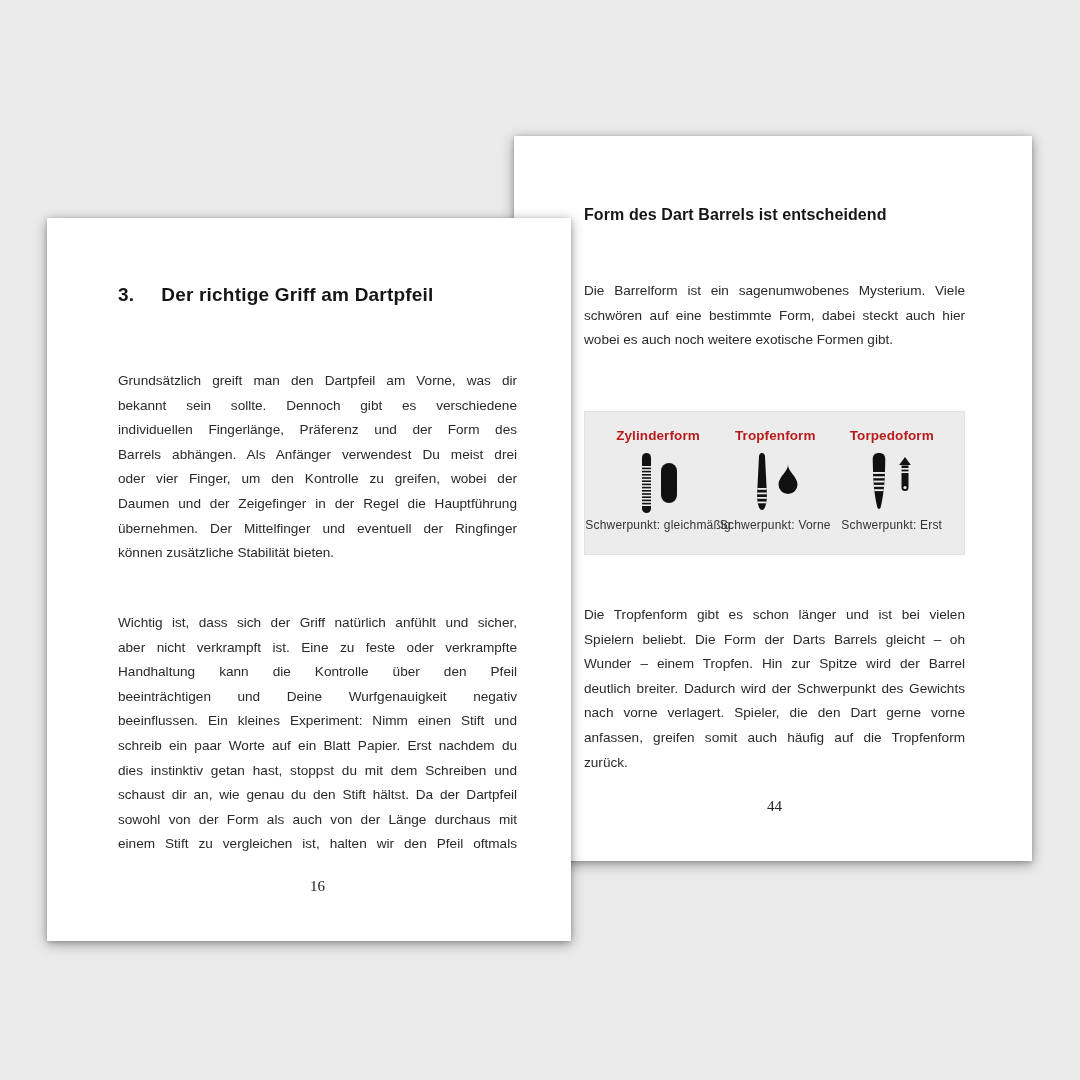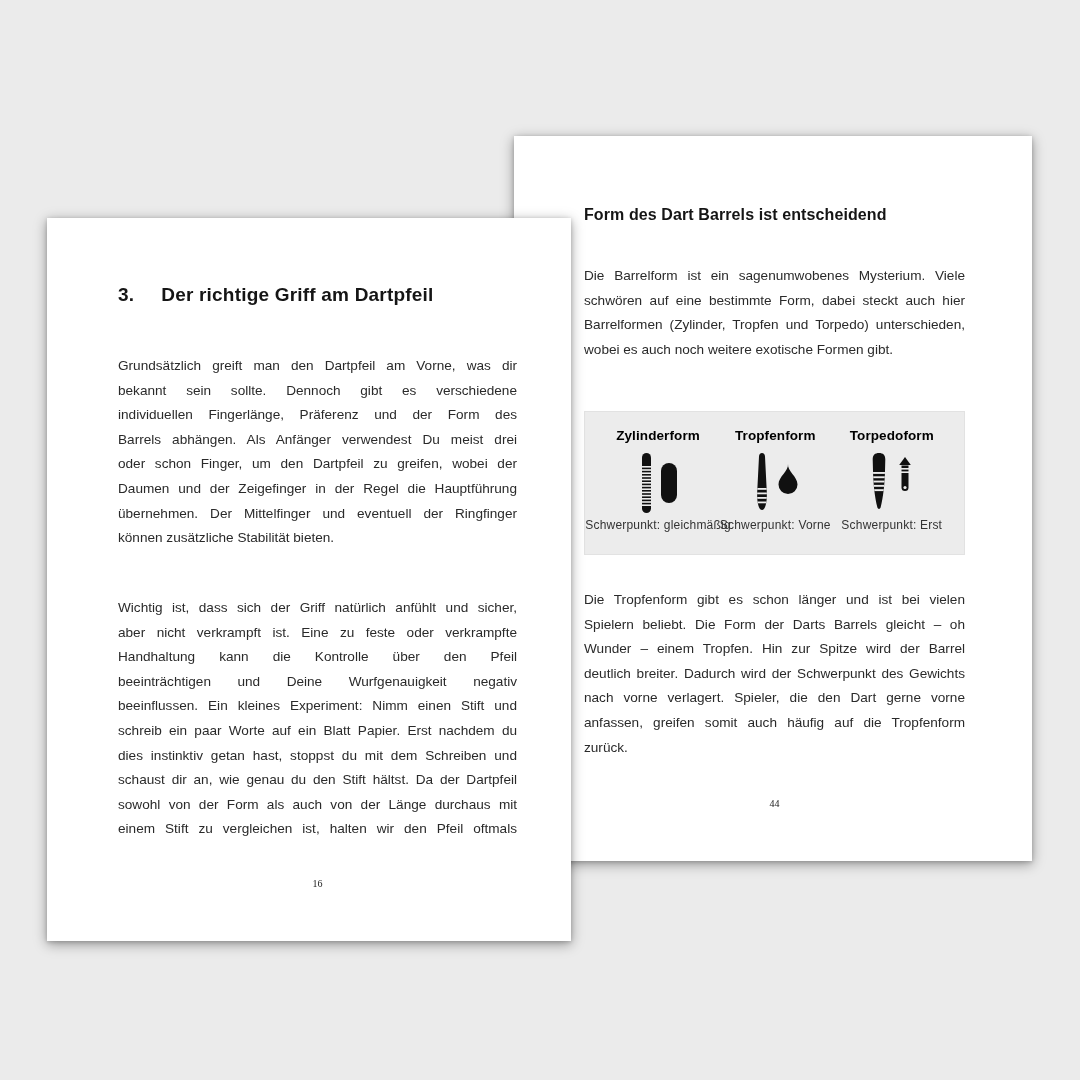--- a/index.html
+++ b/index.html
@@ -17,56 +17,55 @@
   .page-right{left:514px;top:136px;width:518px;height:725px;z-index:1;}
   .page-left{left:47px;top:218px;width:524px;height:723px;z-index:2;}
   .chapter-heading{
     position:absolute;left:71px;top:66px;display:flex;gap:27px;
     font-size:19px;font-weight:700;color:var(--head);letter-spacing:.2px;
   }
   .section-heading{
     position:absolute;left:70px;top:70px;width:381px;
     font-size:16px;font-weight:700;color:var(--head);letter-spacing:.1px;
   }
-  .body-text{position:absolute;font-size:13.6px;line-height:var(--lh);color:var(--ink);}
+  .body-text{position:absolute;font-size:13.6px;line-height:var(--lh);color:var(--ink);margin-top:15px;}
   .body-text .line{text-align:justify;text-align-last:justify;height:var(--lh);overflow:hidden;}
   .body-text .line.para-end{text-align-last:left;}
   .pl-para1{left:71px;top:136px;width:399px;}
   .pl-para2{left:71px;top:378px;width:399px;}
   .pr-para1{left:70px;top:128px;width:381px;}
   .pr-para2{left:70px;top:452px;width:381px;}
   .page-number{
     position:absolute;text-align:center;
-    font-family:"Liberation Serif",serif;font-size:10px;color:#222;
+    font-family:"Liberation Serif",serif;font-size:15px;color:#222;
   }
   .pn-left{left:71px;top:660px;width:399px;}
   .pn-right{left:70px;top:662px;width:381px;}
   .diagram{
     position:absolute;left:70px;top:275px;width:381px;height:144px;
     background:var(--diagram-bg);border:1px solid var(--diagram-border);
     display:flex;justify-content:space-between;align-items:stretch;
     padding:16px 14px 10px;
   }
   .dcol{width:118px;display:flex;flex-direction:column;align-items:center;}
-  .dcol-title{font-size:13.5px;font-weight:700;color:#000000;letter-spacing:.1px;}
+  .dcol-title{font-size:13.5px;font-weight:700;color:#b91c1c;letter-spacing:.1px;}
   .dcol-icon{margin-top:9px;height:62px;}
   .dcol-caption{margin-top:4px;font-size:12px;font-weight:400;color:#333;letter-spacing:.2px;white-space:nowrap;}
 </style>
 </head>
 <body>
 
 <div class="stage">
 
   <section class="page page-right">
     <h2 class="section-heading">Form des Dart Barrels ist entscheidend</h2>
 
     <div class="body-text pr-para1">
         <div class="line">Die Barrelform ist ein sagenumwobenes Mysterium. Viele</div>
         <div class="line">schwören auf eine bestimmte Form, dabei steckt auch hier</div>
-        <div class="line">Barrelformen (Zylinder, Tropfen und Torpedo) unterschieden,</div>
         <div class="line para-end">wobei es auch noch weitere exotische Formen gibt.</div>
       </div>
 
     <figure class="diagram">
       <div class="dcol">
         <div class="dcol-title">Zylinderform</div>
         <svg class="dcol-icon" width="56" height="62" viewBox="0 0 56 62">
           <rect x="12" y="1" width="9" height="60" rx="4.5" fill="#111"></rect>
           <g fill="#ececec">
             <rect x="12" y="14" width="9" height="1.6"></rect>
@@ -153,21 +152,21 @@
     <h1 class="chapter-heading">
       <span>3.</span>
       <span>Der richtige Griff am Dartpfeil</span>
     </h1>
 
     <div class="body-text pl-para1">
         <div class="line">Grundsätzlich greift man den Dartpfeil am Vorne, was dir</div>
         <div class="line">bekannt sein sollte. Dennoch gibt es verschiedene</div>
         <div class="line">individuellen Fingerlänge, Präferenz und der Form des</div>
         <div class="line">Barrels abhängen. Als Anfänger verwendest Du meist drei</div>
-        <div class="line">oder schon Finger, um den Dartpfeil zu greifen, wobei der</div>
+        <div class="line">oder vier Finger, um den Kontrolle zu greifen, wobei der</div>
         <div class="line">Daumen und der Zeigefinger in der Regel die Hauptführung</div>
         <div class="line">übernehmen. Der Mittelfinger und eventuell der Ringfinger</div>
         <div class="line para-end">können zusätzliche Stabilität bieten.</div>
       </div>
     <div class="body-text pl-para2">
         <div class="line">Wichtig ist, dass sich der Griff natürlich anfühlt und sicher,</div>
         <div class="line">aber nicht verkrampft ist. Eine zu feste oder verkrampfte</div>
         <div class="line">Handhaltung kann die Kontrolle über den Pfeil</div>
         <div class="line">beeinträchtigen und Deine Wurfgenauigkeit negativ</div>
         <div class="line">beeinflussen. Ein kleines Experiment: Nimm einen Stift und</div>

